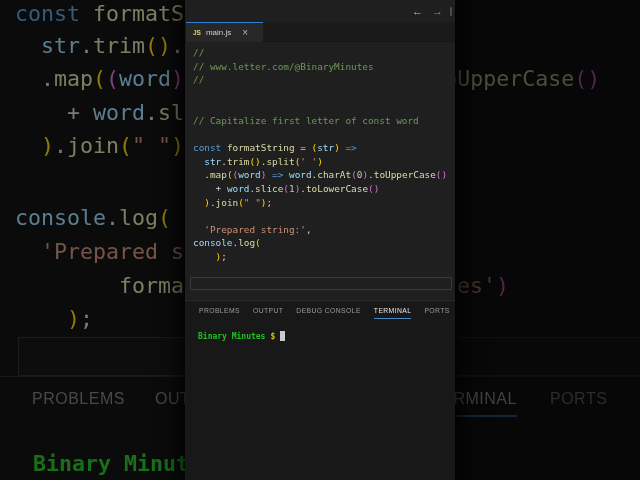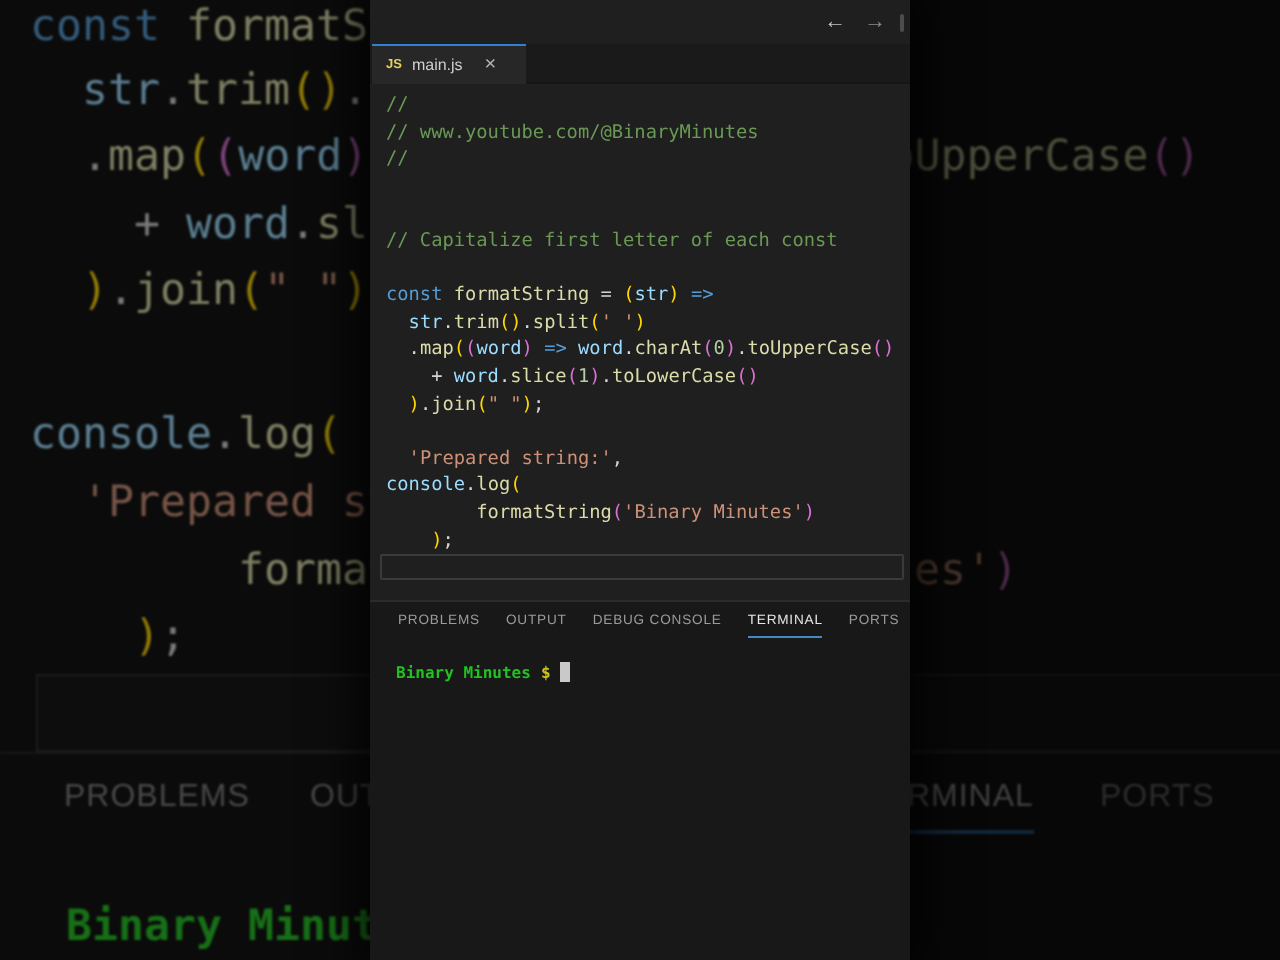--- a/index.html
+++ b/index.html
@@ -88,35 +88,34 @@
     <div class="tabstrip">
       <div class="filetab">
         <span class="js-ico">JS</span>
         <span class="tab-label">main.js</span>
         <span class="tab-close">×</span>
       </div>
     </div>
 
     <div class="editor">
         <div class="code-line"><span style="color: rgb(106, 153, 85);">//</span></div>
-        <div class="code-line"><span style="color: rgb(106, 153, 85);">// www.youtube.com/@BinaryMinutes</span></div>
+        <div class="code-line"><span style="color: rgb(106, 153, 85);">// www.letter.com/@BinaryMinutes</span></div>
         <div class="code-line"><span style="color: rgb(106, 153, 85);">//</span></div>
         <div class="code-line"></div>
         <div class="code-line"></div>
-        <div class="code-line"><span style="color: rgb(106, 153, 85);">// Capitalize first letter of each const</span></div>
+        <div class="code-line"><span style="color: rgb(106, 153, 85);">// Capitalize first letter of const word</span></div>
         <div class="code-line"></div>
         <div class="code-line"><span style="color: rgb(86, 156, 214);">const</span><span style="color: rgb(212, 212, 212);"> </span><span style="color: rgb(220, 220, 170);">formatString</span><span style="color: rgb(212, 212, 212);"> = </span><span style="color: rgb(255, 215, 0);">(</span><span style="color: rgb(156, 220, 254);">str</span><span style="color: rgb(255, 215, 0);">)</span><span style="color: rgb(212, 212, 212);"> </span><span style="color: rgb(86, 156, 214);">=&gt;</span></div>
         <div class="code-line"><span style="color: rgb(212, 212, 212);">  </span><span style="color: rgb(156, 220, 254);">str</span><span style="color: rgb(212, 212, 212);">.</span><span style="color: rgb(220, 220, 170);">trim</span><span style="color: rgb(255, 215, 0);">()</span><span style="color: rgb(212, 212, 212);">.</span><span style="color: rgb(220, 220, 170);">split</span><span style="color: rgb(255, 215, 0);">(</span><span style="color: rgb(206, 145, 120);">' '</span><span style="color: rgb(255, 215, 0);">)</span></div>
         <div class="code-line"><span style="color: rgb(212, 212, 212);">  .</span><span style="color: rgb(220, 220, 170);">map</span><span style="color: rgb(255, 215, 0);">(</span><span style="color: rgb(218, 112, 214);">(</span><span style="color: rgb(156, 220, 254);">word</span><span style="color: rgb(218, 112, 214);">)</span><span style="color: rgb(212, 212, 212);"> </span><span style="color: rgb(86, 156, 214);">=&gt;</span><span style="color: rgb(212, 212, 212);"> </span><span style="color: rgb(156, 220, 254);">word</span><span style="color: rgb(212, 212, 212);">.</span><span style="color: rgb(220, 220, 170);">charAt</span><span style="color: rgb(218, 112, 214);">(</span><span style="color: rgb(181, 206, 168);">0</span><span style="color: rgb(218, 112, 214);">)</span><span style="color: rgb(212, 212, 212);">.</span><span style="color: rgb(220, 220, 170);">toUpperCase</span><span style="color: rgb(218, 112, 214);">()</span></div>
         <div class="code-line"><span style="color: rgb(212, 212, 212);">    + </span><span style="color: rgb(156, 220, 254);">word</span><span style="color: rgb(212, 212, 212);">.</span><span style="color: rgb(220, 220, 170);">slice</span><span style="color: rgb(218, 112, 214);">(</span><span style="color: rgb(181, 206, 168);">1</span><span style="color: rgb(218, 112, 214);">)</span><span style="color: rgb(212, 212, 212);">.</span><span style="color: rgb(220, 220, 170);">toLowerCase</span><span style="color: rgb(218, 112, 214);">()</span></div>
         <div class="code-line"><span style="color: rgb(212, 212, 212);">  </span><span style="color: rgb(255, 215, 0);">)</span><span style="color: rgb(212, 212, 212);">.</span><span style="color: rgb(220, 220, 170);">join</span><span style="color: rgb(255, 215, 0);">(</span><span style="color: rgb(206, 145, 120);">" "</span><span style="color: rgb(255, 215, 0);">)</span><span style="color: rgb(212, 212, 212);">;</span></div>
         <div class="code-line"></div>
         <div class="code-line"><span style="color: rgb(212, 212, 212);">  </span><span style="color: rgb(206, 145, 120);">'Prepared string:'</span><span style="color: rgb(212, 212, 212);">,</span></div>
         <div class="code-line"><span style="color: rgb(156, 220, 254);">console</span><span style="color: rgb(212, 212, 212);">.</span><span style="color: rgb(220, 220, 170);">log</span><span style="color: rgb(255, 215, 0);">(</span></div>
-        <div class="code-line"><span style="color: rgb(212, 212, 212);">        </span><span style="color: rgb(220, 220, 170);">formatString</span><span style="color: rgb(218, 112, 214);">(</span><span style="color: rgb(206, 145, 120);">'Binary Minutes'</span><span style="color: rgb(218, 112, 214);">)</span></div>
         <div class="code-line"><span style="color: rgb(212, 212, 212);">    </span><span style="color: rgb(255, 215, 0);">)</span><span style="color: rgb(212, 212, 212);">;</span></div>
         <div class="code-line"></div>
       </div>
     <div class="cur-line"></div>
 
     <div class="bottom-panel">
       <div class="ptab-row">
           <span class="ptab">PROBLEMS</span>
           <span class="ptab">OUTPUT</span>
           <span class="ptab">DEBUG CONSOLE</span>

